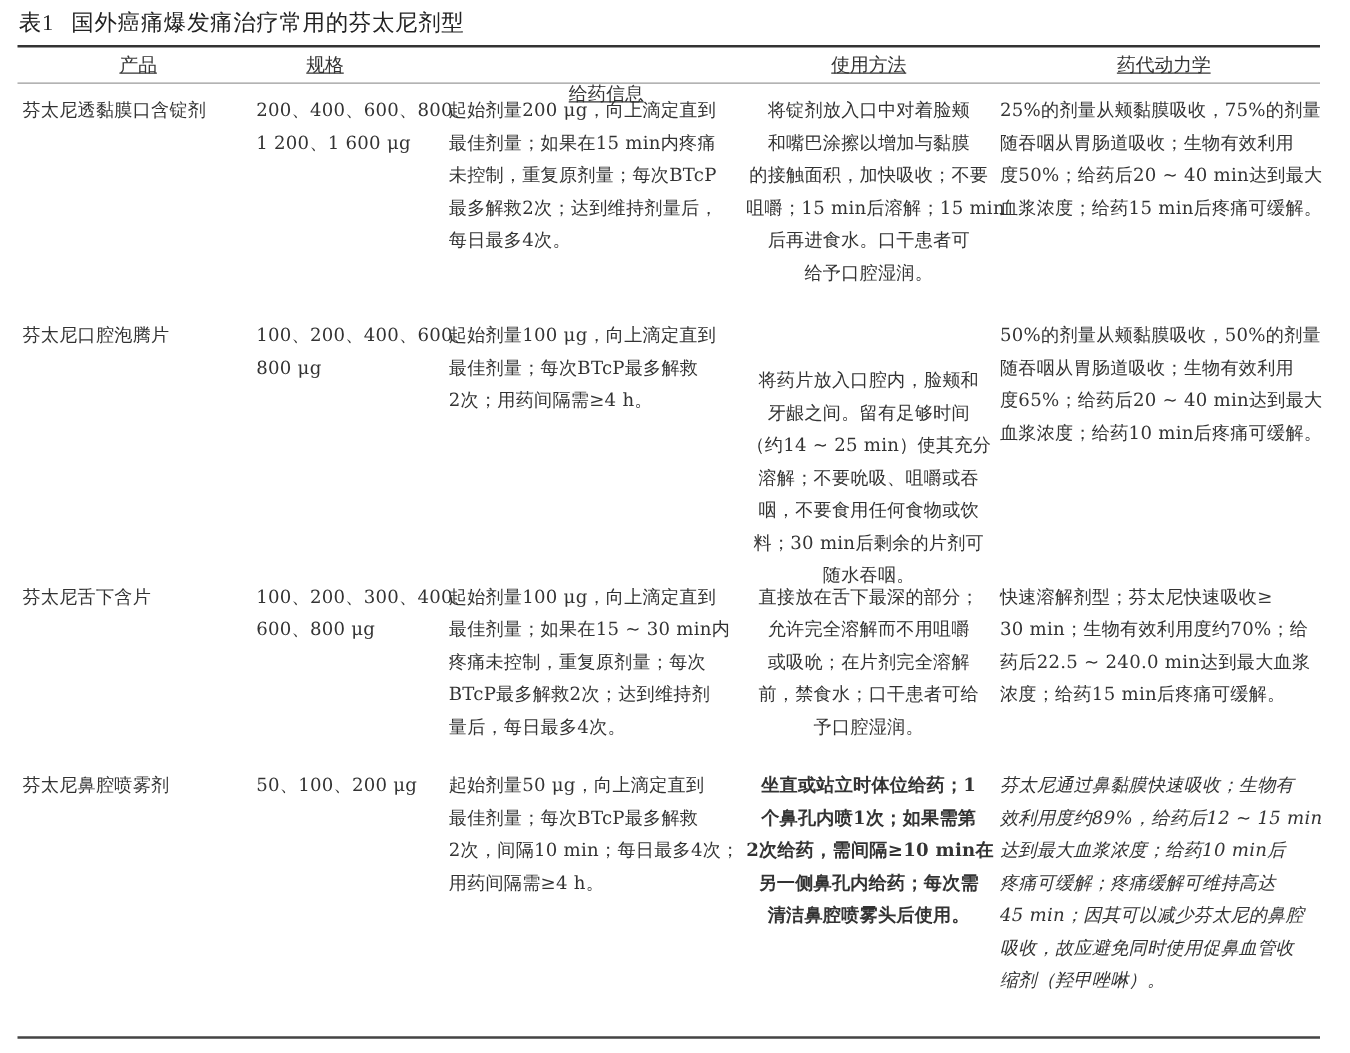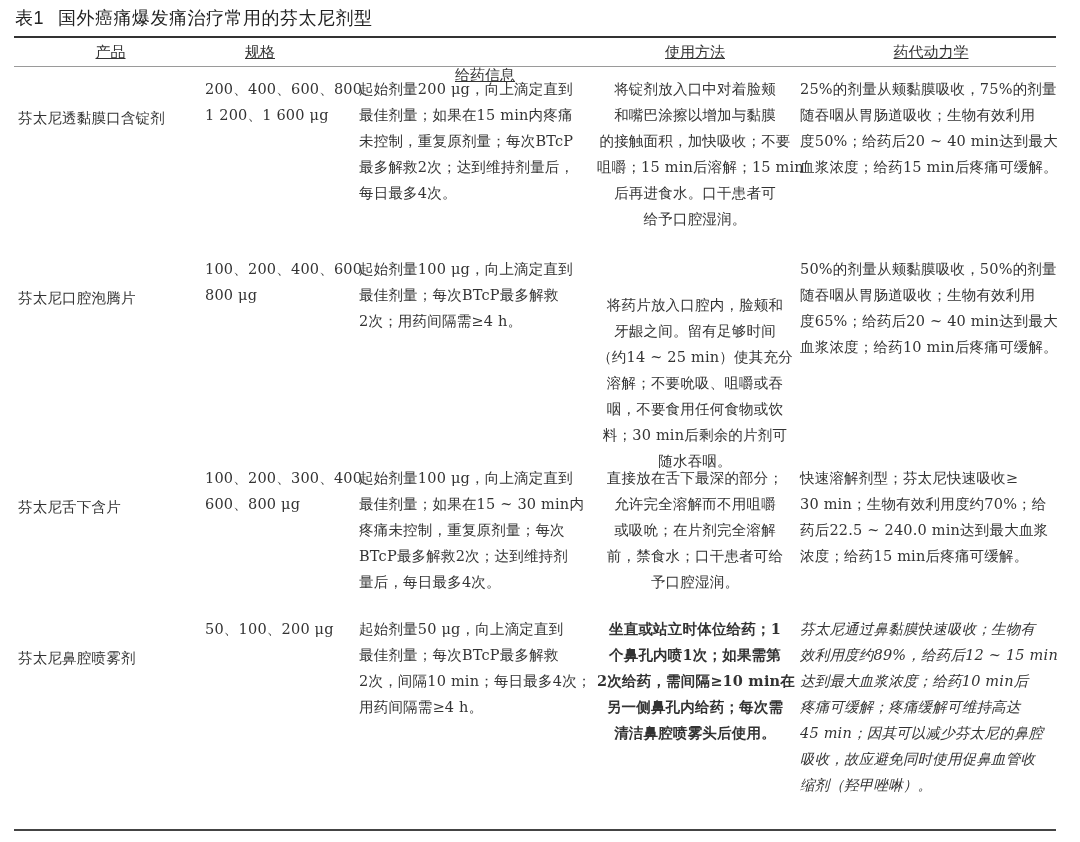--- a/index.html
+++ b/index.html
@@ -12,21 +12,21 @@
       height: 842px;
       position: relative;
       overflow: hidden;
       font-family: "DejaVu Serif", "Liberation Serif", serif;
       color: #333333;
     }
     .caption {
       position: absolute;
       left: 15px;
       top: 6px;
-      font-family: Liberation Sans, sans-serif;
+      font-family: Liberation Serif, serif;
       font-size: 18px;
       color: #222222;
       letter-spacing: 0.5px;
       white-space: nowrap;
     }
     .caption .num { margin-right: 14px; }
     .top-rule {
       position: absolute;
       left: 14px; right: 24px;
       top: 36px;
@@ -58,21 +58,21 @@
       text-decoration: underline;
     }
     .cell {
       position: absolute;
       font-size: 14.5px;
       line-height: 26px;
       color: #333;
       white-space: pre;
       letter-spacing: 0.2px;
     }
-    .c0 { left: 18px; width: 185px; margin-top: 29px; }
+    .c0 { left: 18px; width: 185px; }
     .c1 { left: 205px; width: 150px; }
     .c2 { left: 359px; width: 232px; }
     .c3 { left: 597px; width: 196px; text-align: center; }
     .c4 { left: 800px; width: 262px; }
   </style>
 </head>
 <body>
 
 <div class="caption">
   <span class="num">表1</span><span>国外癌痛爆发痛治疗常用的芬太尼剂型</span>

